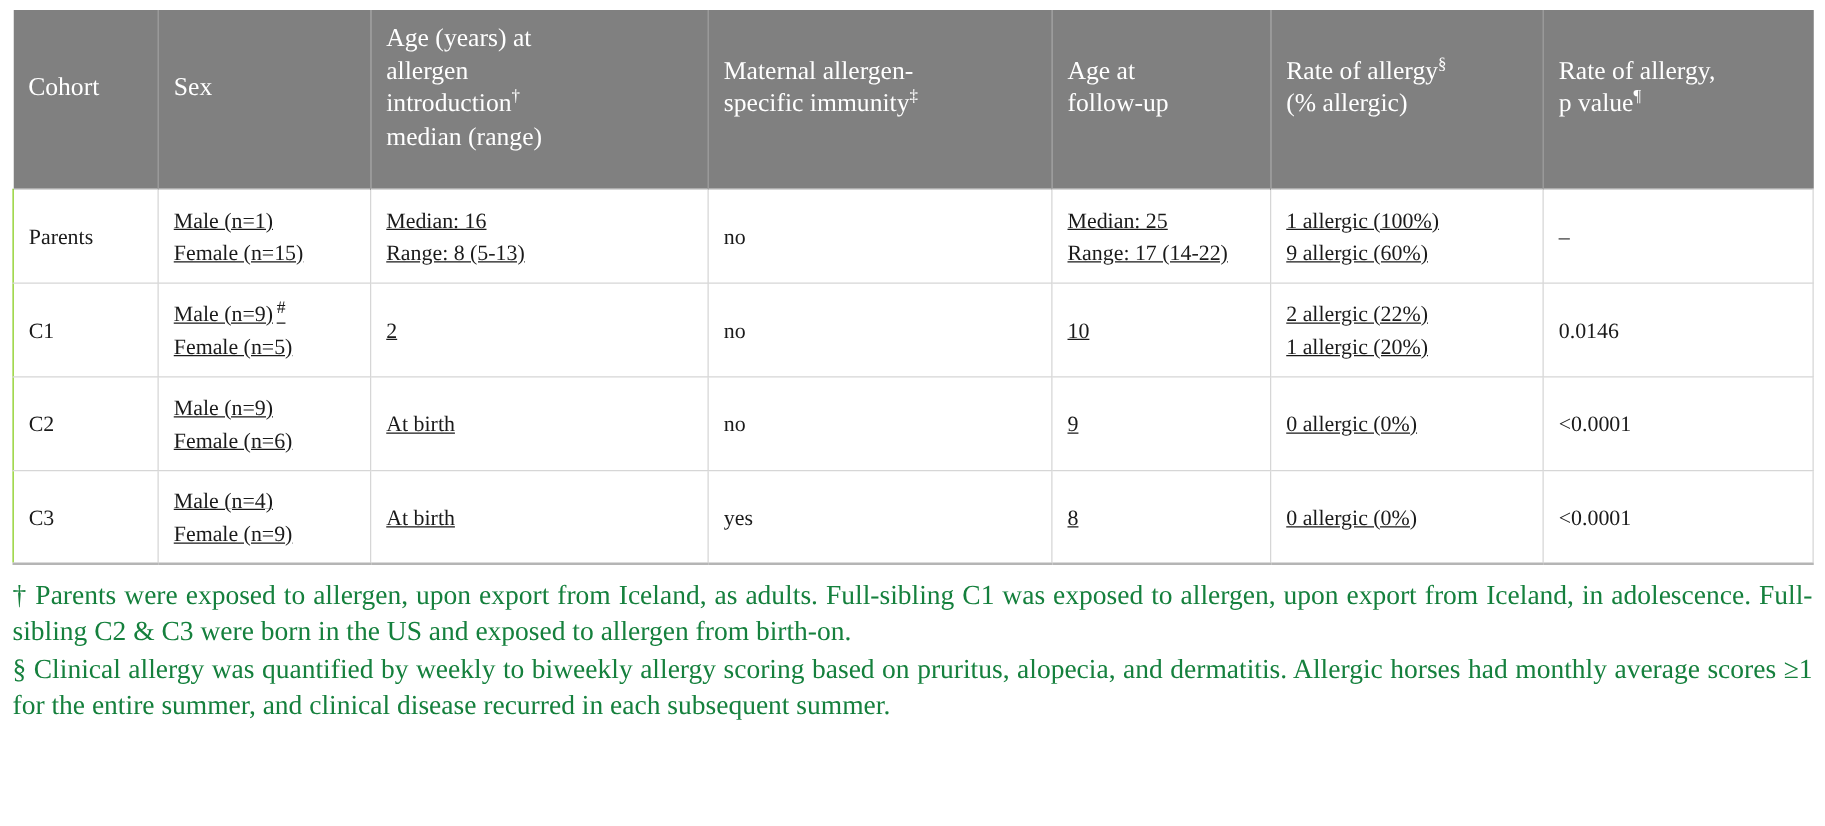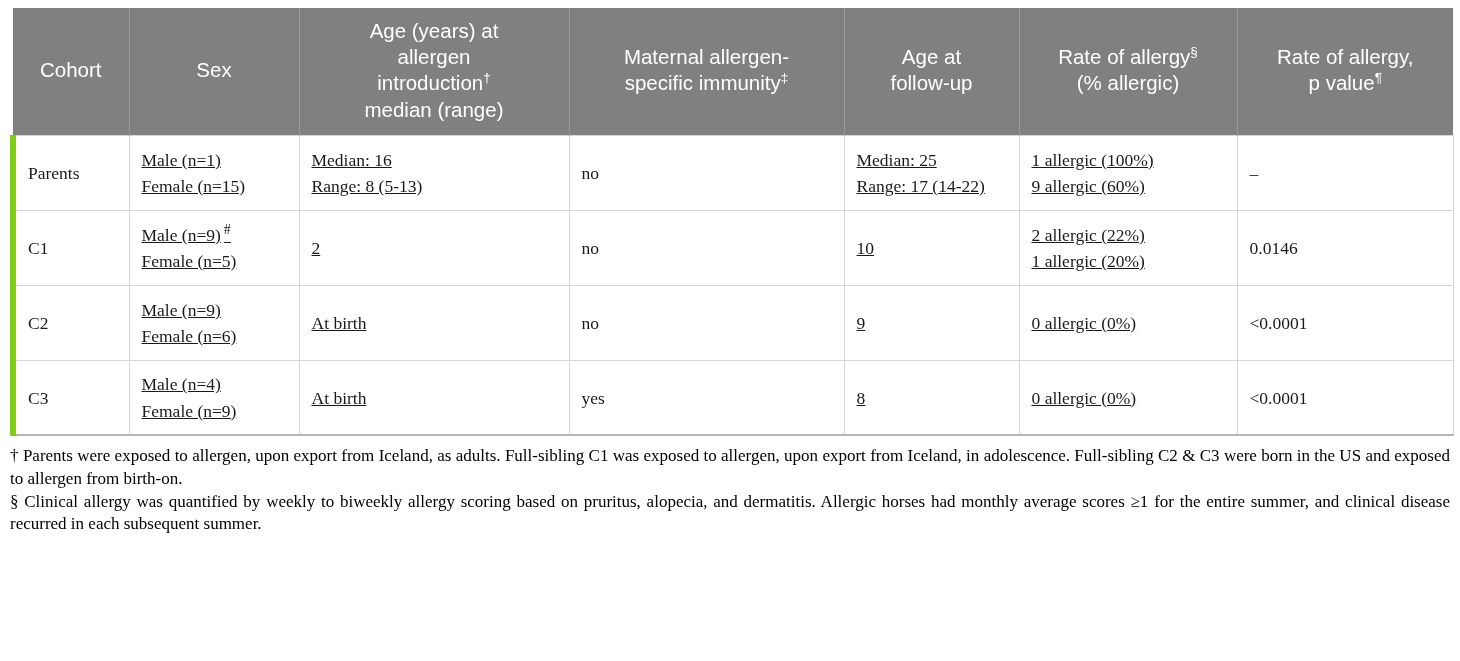--- a/index.html
+++ b/index.html
@@ -22,48 +22,48 @@
     position: relative;
   }
   table.data-table {
     width: 1440px;
     border-collapse: collapse;
     table-layout: fixed;
   }
   table.data-table thead th {
     background: #808080;
     color: #ffffff;
-    font-family: Liberation Sans, sans-serif;
+    font-family: Liberation Serif, serif;
     font-weight: 400;
     font-size: 20.5px;
     line-height: 1.28;
-    text-align: center;
+    text-align: left;
     vertical-align: middle;
-    padding: 10px 12px 12px 12px;
+    padding: 10px 12px 28px 12px;
     border-right: 1px solid #9a9a9a;
     height: 122px;
     box-sizing: border-box;
   }
   table.data-table thead th:last-child {
     border-right: none;
   }
   table.data-table tbody td {
     border: 1px solid #d6d6d6;
     border-left: none;
     border-right: 1px solid #d6d6d6;
     padding: 10px 12px;
     font-size: 17.5px;
     line-height: 1.5;
     vertical-align: middle;
     height: 75px;
     box-sizing: border-box;
     color: #1a1a1a;
   }
   table.data-table tbody tr td:first-child {
-    border-left: 6px solid #84cc16;
+    border-left: 1px solid #84cc16;
   }
   table.data-table tbody tr:last-child td {
     border-bottom: 2px solid #b5b5b5;
   }
   .cell-lines > div {
     white-space: nowrap;
     text-decoration: underline;
   }
   sup.fn {
     font-size: 0.66em;
@@ -71,24 +71,24 @@
     line-height: 0;
   }
   sup.hash {
     font-size: 0.8em;
     vertical-align: super;
     line-height: 0;
     padding-left: 3px;
   }
   .footnotes {
     margin-top: 9px;
-    font-size: 17px;
+    font-size: 22px;
     line-height: 1.32;
     text-align: justify;
-    color: #000000;
+    color: #15803d;
     width: 1440px;
   }
   .footnotes p {
     margin: 0 0 0.5px 0;
   }
   .col-cohort   { width: 116px; }
   .col-sex      { width: 170px; }
   .col-age-intro{ width: 270px; }
   .col-maternal { width: 275px; }
   .col-followup { width: 175px; }

